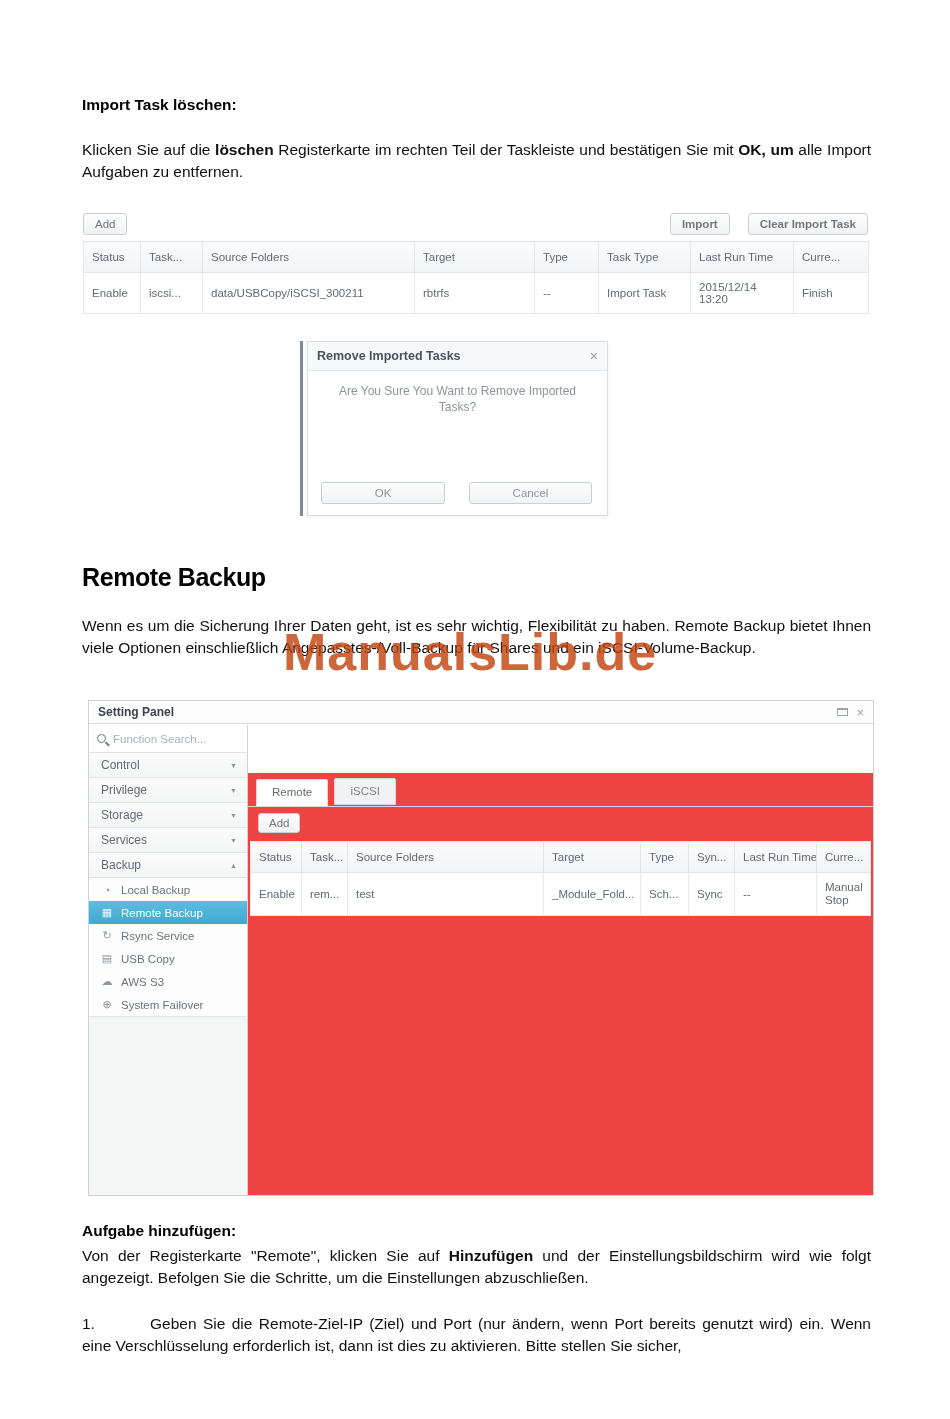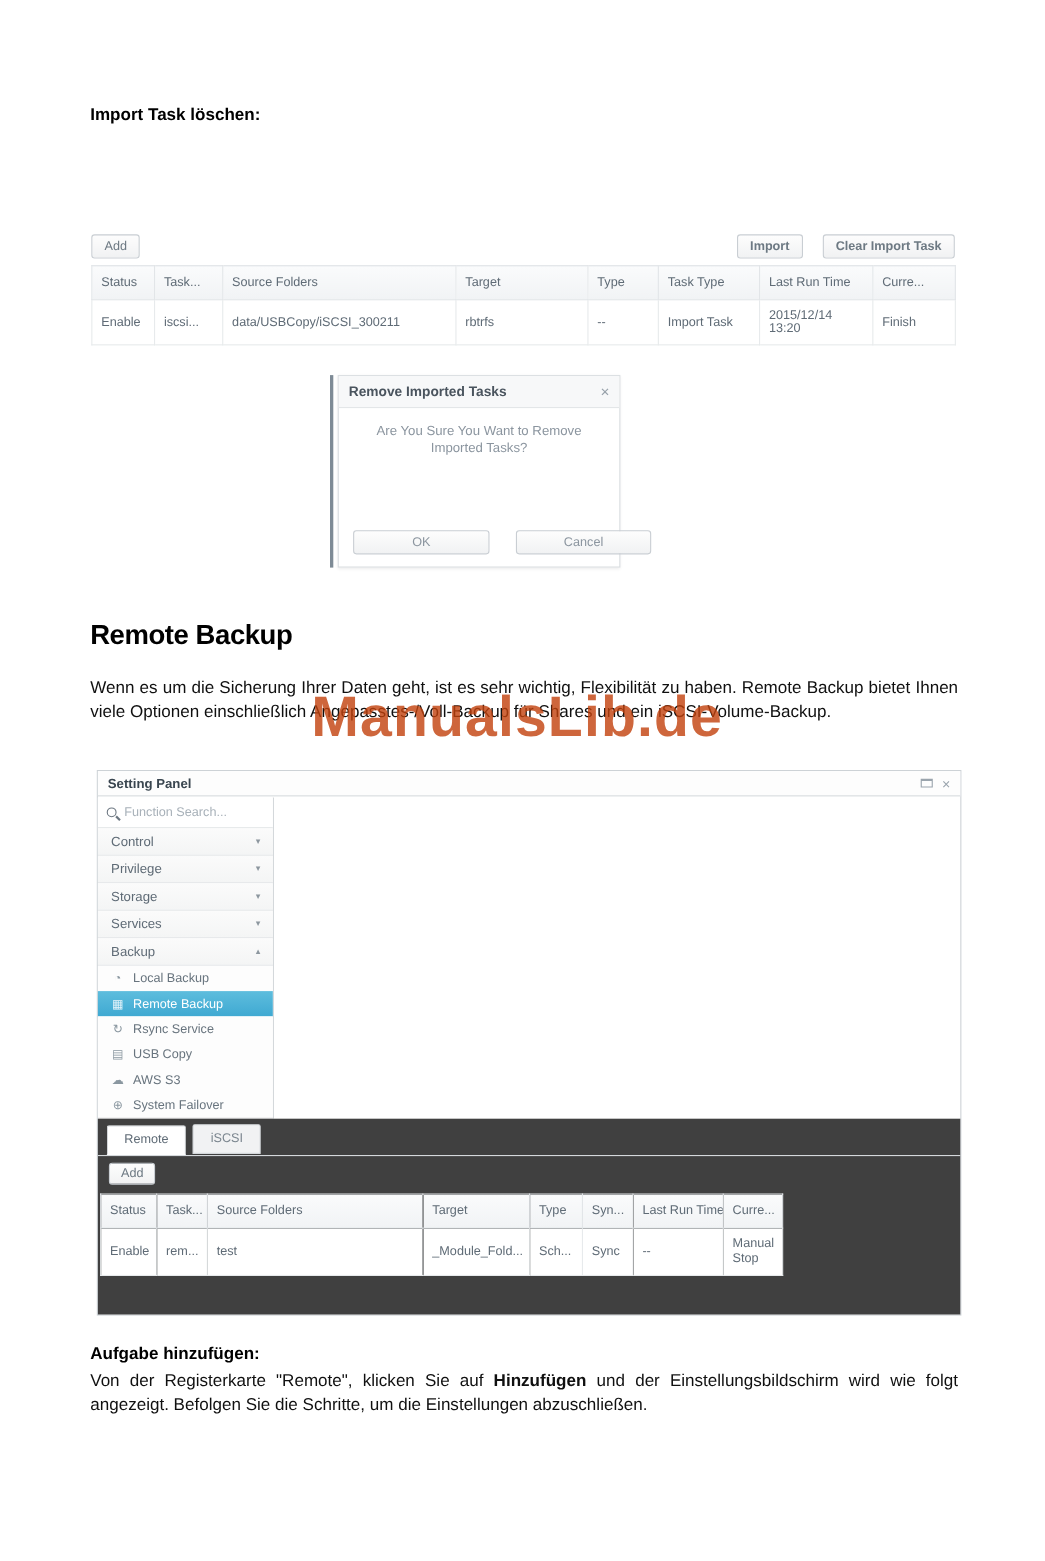--- a/index.html
+++ b/index.html
@@ -33,21 +33,21 @@
   table.ui-table td {
     border:1px solid #e7eaec; background:#fff; padding:8px 8px; overflow:hidden; vertical-align:middle;
   }
   
   .t1-wrap { position:absolute; left:83px; top:213px; width:785px; }
   .t1-toolbar { display:flex; justify-content:space-between; align-items:flex-start; margin-bottom:6px; }
   .t1-toolbar .right { display:flex; gap:18px;font-weight:bold; }
   
   .dlg-edge { position:absolute; left:300px; top:341px; width:3px; height:175px; background:#7e8b96; }
   .dialog {
-    position:absolute; left:307px; top:341px; width:257px; height:175px;
+    position:absolute; left:307px; top:341px; width:301px; height:175px;
     background:#fff; border:1px solid #d9dde0; box-shadow:0 1px 3px rgba(0,0,0,0.08);
   }
   .dlg-title {
     height:29px; background:#f7f8f9; border-bottom:1px solid #e3e6e8; display:flex;
     align-items:center; padding:0 9px; font-size:12.5px; font-weight:700; color:#4a545e;
   }
   .dlg-title .x { margin-left:auto; color:#97a1aa; font-size:14px; font-weight:400; cursor:default; }
   .dlg-msg { margin-top:12px; padding:0 26px; text-align:center; font-size:12px; line-height:16px; color:#8b959f; }
   .dlg-btns { position:absolute; left:0; top:140px; width:100%; }
   .dlg-btn { position:absolute; height:22px; line-height:20px; padding:0; color:#8b959f; }
@@ -55,54 +55,55 @@
   .panel {
     position:absolute; left:88px; top:700px; width:786px; height:496px;
     background:#fff; border:1px solid #cdd2d6;
   }
   .panel-title {
     height:23px; background:#fdfdfd; border-bottom:1px solid #d8dcdf; display:flex;
     align-items:center; padding:0 9px; font-size:12px; font-weight:700; color:#39454f;
   }
   .panel-title .winbox { margin-left:auto; width:11px; height:8px; border:1px solid #9aa4ad; border-top-width:2px; }
   .panel-title .x { margin-left:8px; color:#9aa4ad; font-size:13px; font-weight:400; }
-  .panel-body { position:absolute; top:24px; left:0; right:0; bottom:0; display:flex;flex-direction:column; }
+  .panel-body { position:absolute; top:24px; left:0; right:0; bottom:0; display:flex; }
   .sidebar { width:160px; border-right:1px solid #d0d4d8; background:#fff; display:flex; flex-direction:column; }
   .search-row { height:28px; display:flex; align-items:center; padding:0 8px; border-bottom:1px solid #e2e5e7; background:#fff; }
   .mag { position:relative; width:9px; height:9px; border:1.5px solid #6b7680; border-radius:50%; margin-right:7px; flex:none; }
   .mag::after { content:""; position:absolute; left:7px; top:8px; width:5px; height:1.5px; background:#6b7680; transform:rotate(45deg); }
   .search-row input { border:none; outline:none; width:100%; font-size:11.5px; color:#5f6b76; font-family:"Liberation Sans",sans-serif; background:transparent; }
   .search-row input::placeholder { color:#a8b1b9; }
   .cat-row {
     height:25px; display:flex; align-items:center; padding:0 10px 0 12px;
     background:linear-gradient(#fbfbfb,#f4f5f5); border-bottom:1px solid #e2e4e6; color:#5f6b76; font-size:12px;
   }
   .cat-row .arr { margin-left:auto; font-size:7px; color:#8d979f; }
   .sub-item { height:23px; display:flex; align-items:center; padding:0 6px 0 10px; background:#fdfdfd; color:#68747e; font-size:11.5px; }
   .sub-item .ic { width:16px; margin-right:6px; font-size:11px; color:#8a97a0; text-align:center; flex:none; }
   .sub-item.selected { background:linear-gradient(#5ebddd,#3fa9d2); color:#fff; }
   .sub-item.selected .ic { color:#e7f4fa; }
   .side-fill { flex:1; background:#f4f5f5; border-top:1px solid #e5e6e7; }
-  .content { flex:1; position:relative; background:#404040; }
+  .content { flex:1; position:relative; background:#ef4444;margin-top:48px; }
   .tabbar { position:relative; height:34px; border-bottom:1px solid #d5d9dc; padding:5px 0 0 8px; }
   .tab { display:inline-block; padding:6px 15px 7px; font-size:11.5px; border:1px solid #d5d9dc; border-radius:2px 2px 0 0; position:relative; }
   .tab.active { background:#fff; color:#5f6b76; border-bottom:1px solid #fff; z-index:2; top:1px; }
   .tab.inactive { background:#f1f2f3; color:#7b868f; margin-left:3px; }
   .content-toolbar { height:33px; padding:6px 0 0 10px; }
   .content-toolbar .ui-btn { padding:3px 10px; }
   .t2 { margin:1px 2px 0 2px; width:620px; }
   .t2 th { padding:5px 6px; }
   .t2 td { padding:5px 6px; line-height:13px; }
 </style>
 </head>
 <body>
 
 <div class="page">
 
   <div class="doc-h3" style="top:96px;">Import Task löschen:</div>
+  <p class="doc-p" style="top:139px;"><span>Klicken Sie auf die </span><b>löschen</b><span> Registerkarte im rechten Teil der Taskleiste und bestätigen Sie mit </span><b>OK, um</b><span> alle Import Aufgaben zu entfernen.</span></p>
 
   <div class="t1-wrap ui">
     <div class="t1-toolbar">
       <span class="ui-btn">Add</span>
       <span class="right">
         <span class="ui-btn">Import</span>
         <span class="ui-btn">Clear Import Task</span>
       </span>
     </div>
     <table class="ui-table" style="width:785px;">
@@ -261,14 +262,15 @@
               <td>Manual Stop</td>
             </tr>
           </tbody>
         </table>
       </div>
     </div>
   </div>
 
   <div class="doc-h3" style="top:1222px;">Aufgabe hinzufügen:</div>
   <p class="doc-p" style="top:1245px;"><span>Von der Registerkarte "Remote", klicken Sie auf </span><b>Hinzufügen</b><span> und der Einstellungsbildschirm wird wie folgt angezeigt. Befolgen Sie die Schritte, um die Einstellungen abzuschließen.</span></p>
+  <p class="doc-p" style="top:1313px;"><span class="num-span">1.</span><span>Geben Sie die Remote-Ziel-IP (Ziel) und Port (nur ändern, wenn Port bereits genutzt wird) ein. Wenn eine Verschlüsselung erforderlich ist, dann ist dies zu aktivieren. Bitte stellen Sie sicher,</span></p>
 
 </div>
 
 </body></html>

